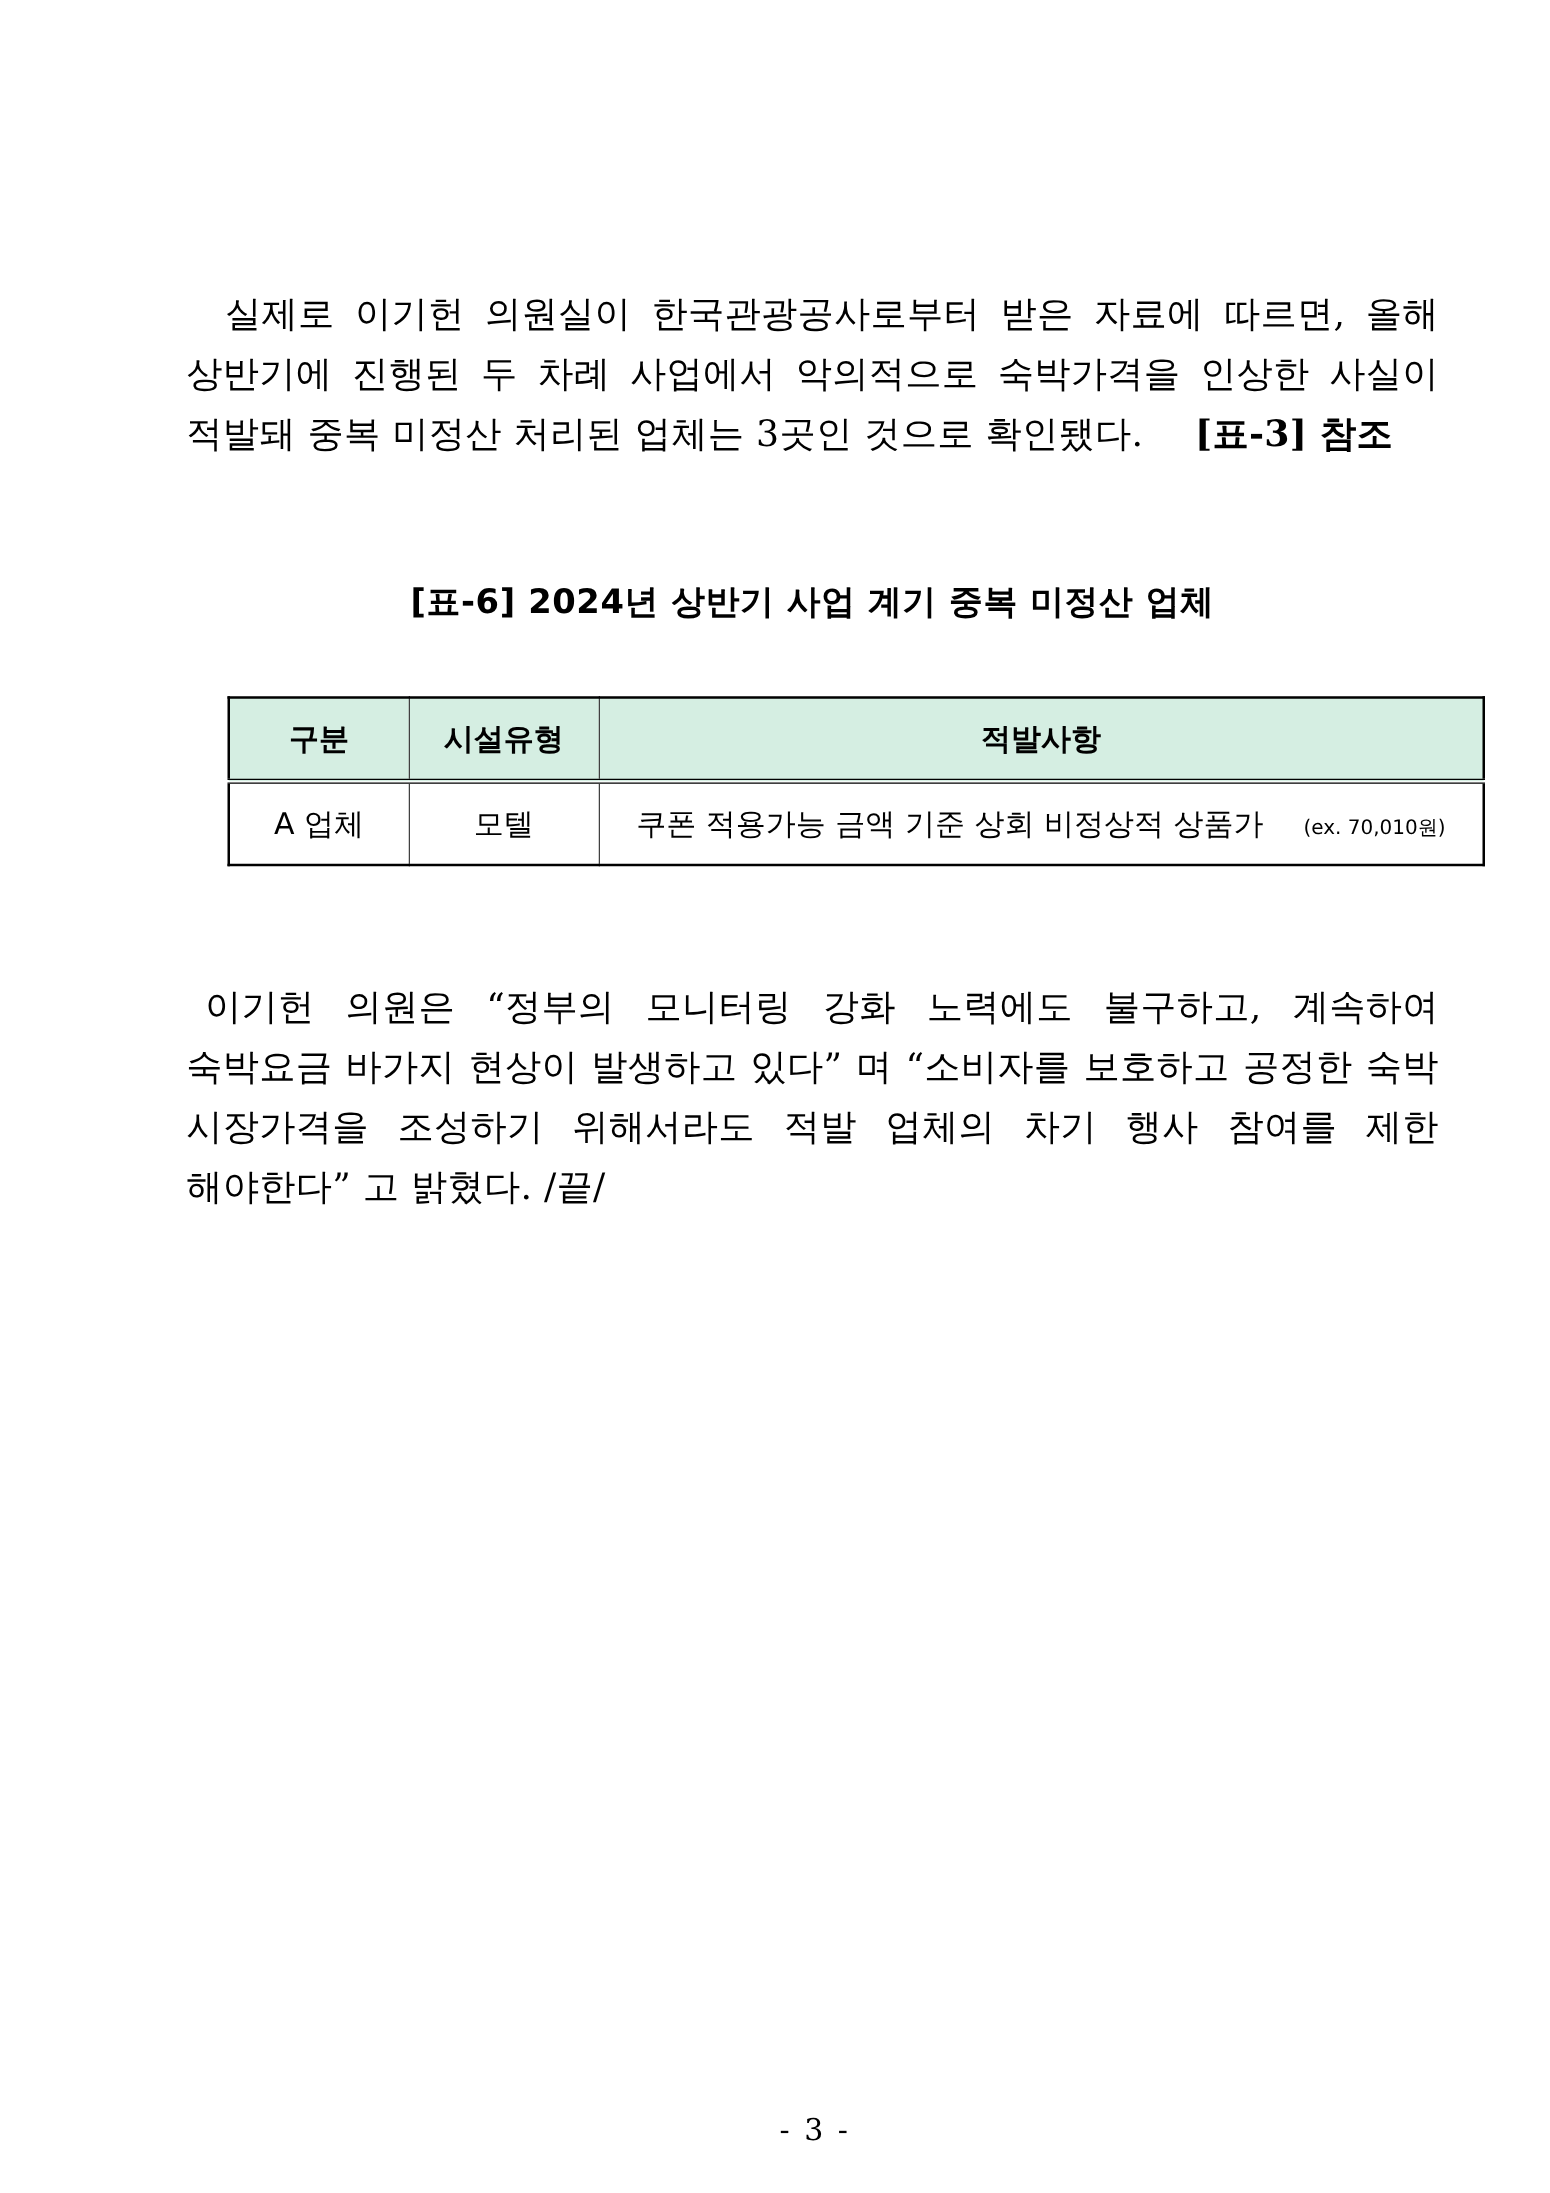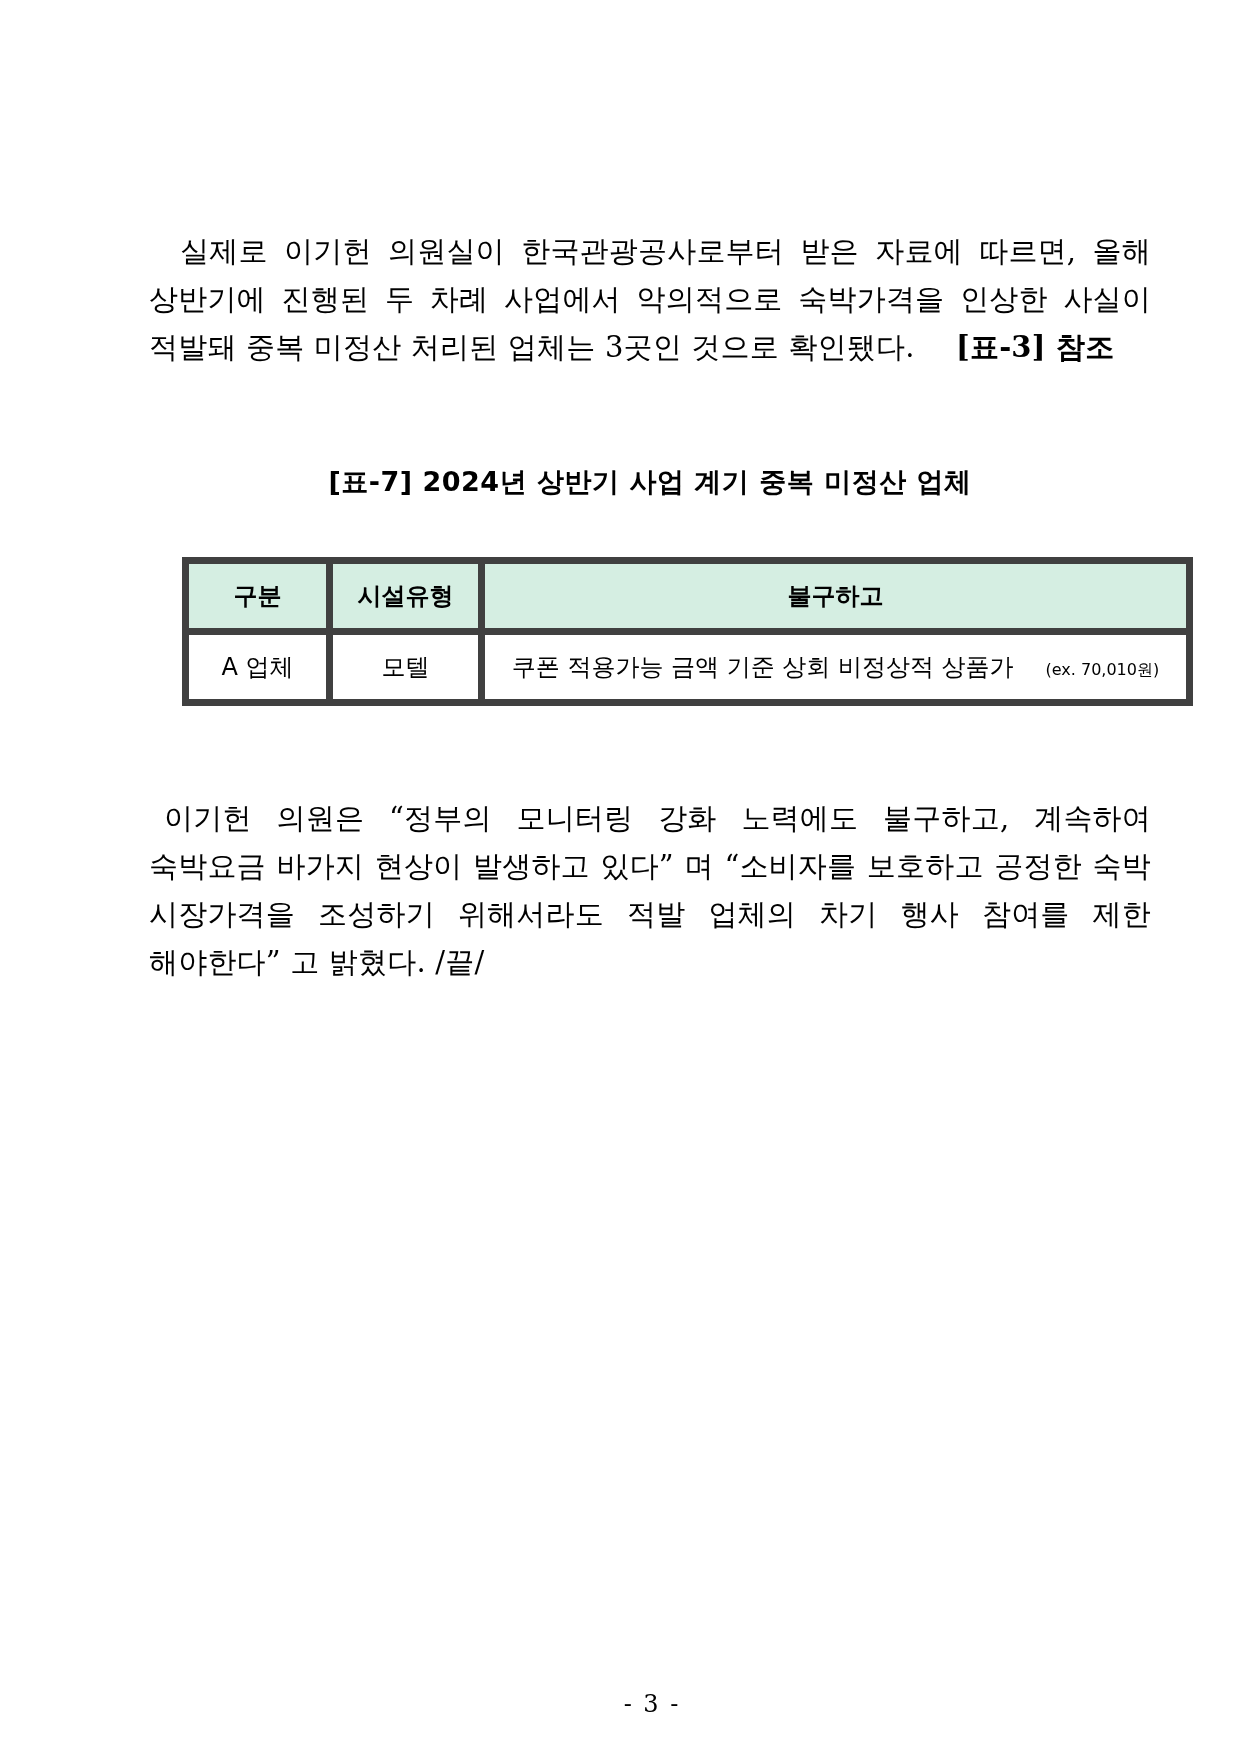--- a/index.html
+++ b/index.html
@@ -39,21 +39,21 @@
   }
   .table-wrap { margin-top: 22px; margin-left: 33px; }
   table.data {
     border-collapse: collapse;
     width: 1004px;
     table-layout: fixed;
     border: 2px solid #000;
     font-family: "DejaVu Sans", "Liberation Sans", sans-serif;
   }
   table.data th, table.data td {
-    border: 7px solid #404040;
+    border: 1px solid #404040;
     text-align: center;
     vertical-align: middle;
   }
   table.data thead th {
     background: var(--header-bg, #d5eee2);
     font-weight: bold;
     font-size: 24px;
     height: 42px;
     border-bottom: 4px double #000;
   }
@@ -78,34 +78,34 @@
   }
 </style>
 </head>
 <body>
 
 <div class="page">
   <div class="content">
 
     <p class="body-para"><span>실제로 이기헌 의원실이 한국관광공사로부터 받은 자료에 따르면, 올해 상반기에 진행된 두 차례 사업에서 악의적으로 숙박가격을 인상한 사실이 적발돼 중복 미정산 처리된 업체는 3곳인 것으로 확인됐다. </span><span class="ref">[표-3] 참조</span></p>
 
-    <h2 class="table-title">[표-7] 2024년 상반기 사업 계기 중복 미정산 업체</h2>
+    <h2 class="table-title">[표-6] 2024년 상반기 사업 계기 중복 미정산 업체</h2>
 
     <div class="table-wrap">
       <table class="data">
         <colgroup>
           <col style="width:144px">
           <col style="width:152px">
           <col style="width:708px">
         </colgroup>
         <thead>
           <tr>
             <th>구분</th>
             <th>시설유형</th>
-            <th>불구하고</th>
+            <th>적발사항</th>
           </tr>
         </thead>
         <tbody>
           <tr>
             <td>A 업체</td>
             <td>모텔</td>
             <td class="viol-cell"><span>쿠폰 적용가능 금액 기준 상회 비정상적 상품가</span><span class="ex">(ex. 70,010원)</span></td>
           </tr>
         </tbody>
       </table>

